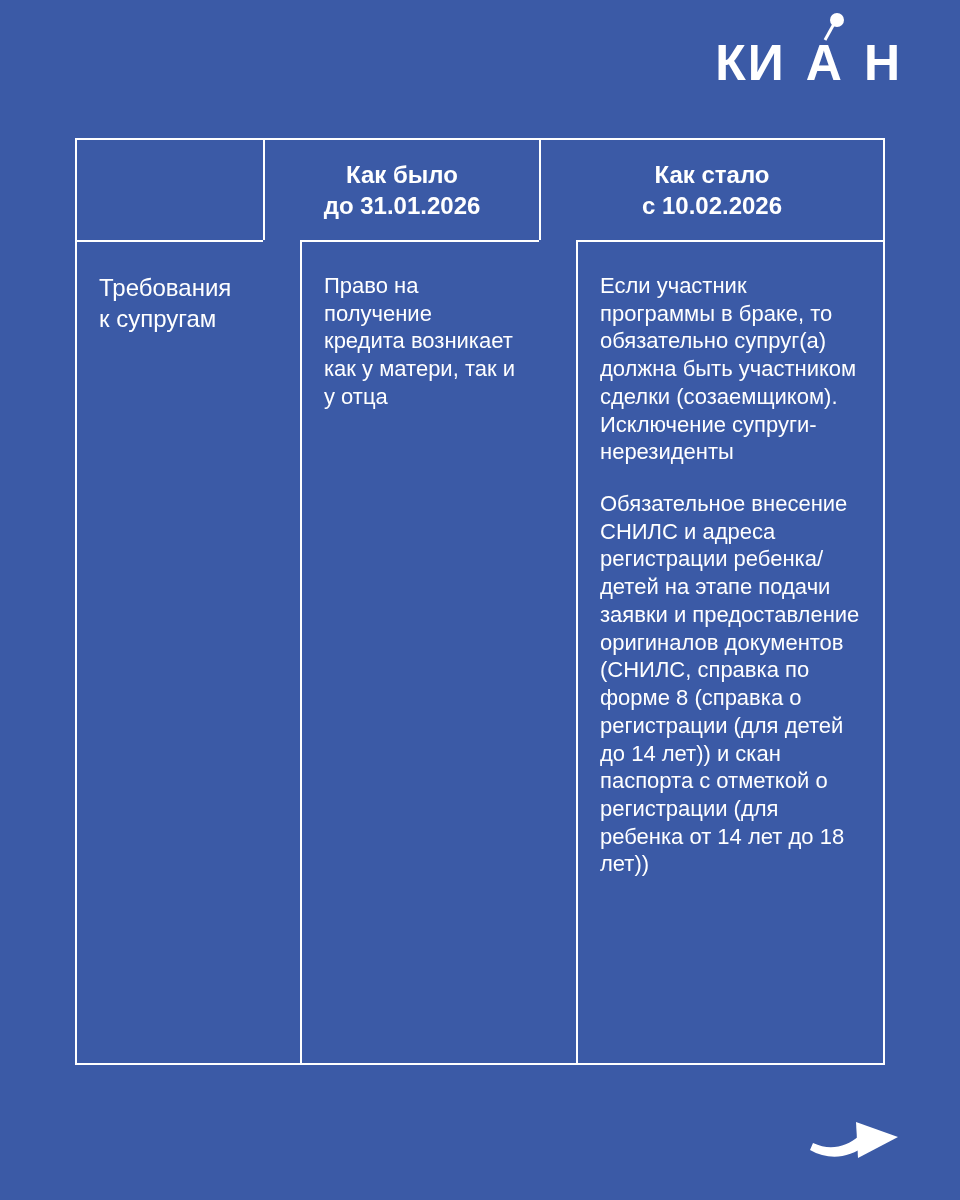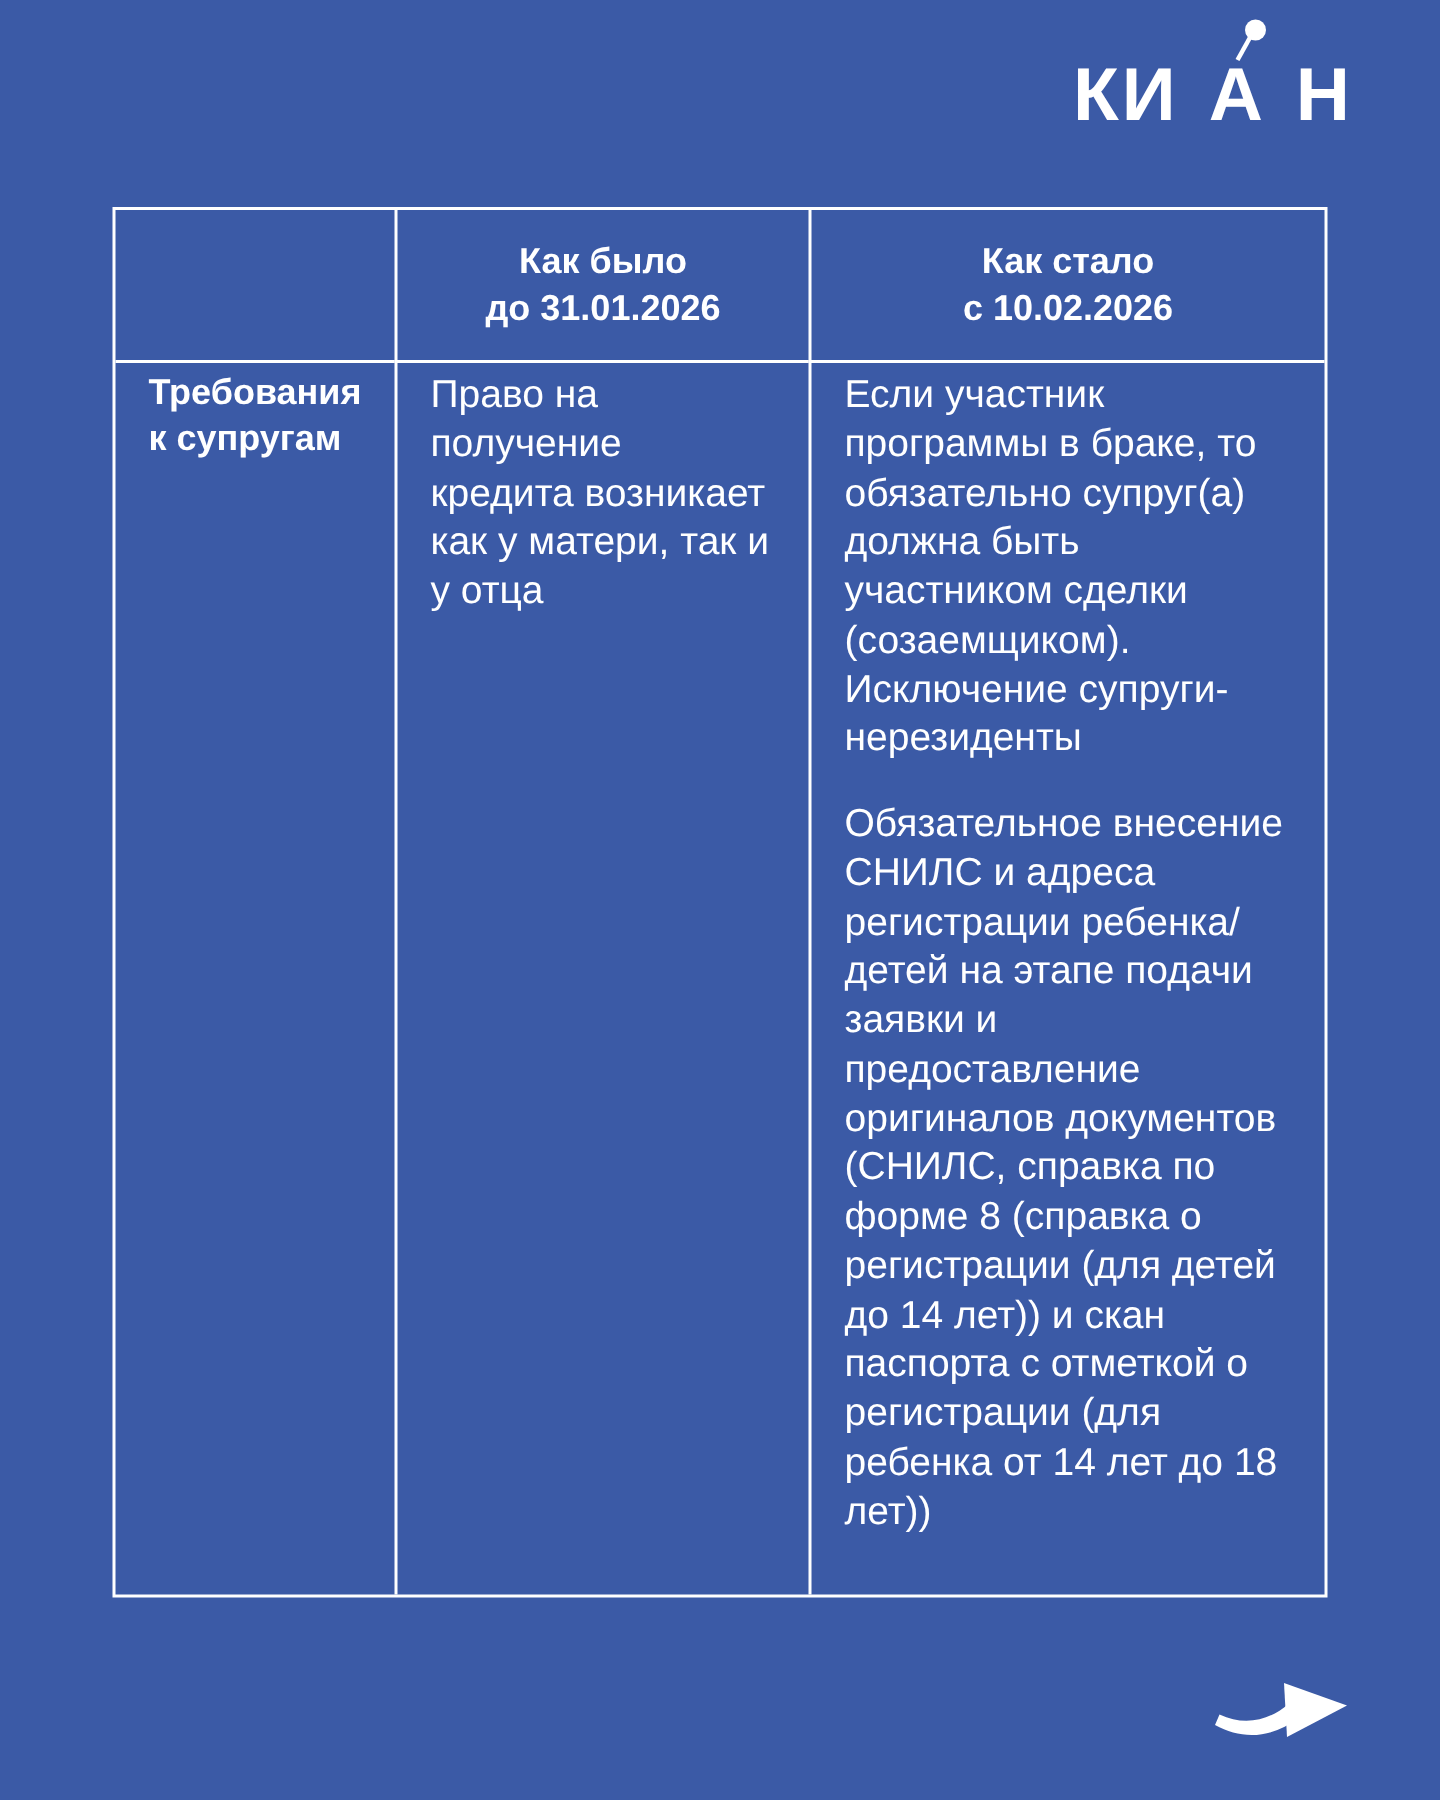--- a/index.html
+++ b/index.html
@@ -41,44 +41,45 @@
     width:810px;
     min-height:927px;
     border:2px solid #ffffff;
     display:grid;
     grid-template-columns:186px 276px 1fr;
     grid-template-rows:100px 1fr;
   }
   .cell {
     border-left:2px solid #ffffff;
     border-top:2px solid #ffffff;
-    padding:4px 22px;
+    padding:30px 22px;
   }
   .cell.first-col { border-left:none; }
   .cell.header-row { border-top:none; }
 
   .header-cell {
     display:flex;
     align-items:center;
     justify-content:center;
     text-align:center;
     font-weight:700;
     font-size:24px;
     line-height:1.3;
     white-space:pre-line;
   }
   .row-label {
-    font-weight:700;
+    font-weight:400;
     font-size:24px;
     line-height:1.3;
     white-space:pre-line;
   }
   .body-cell {
-    font-size:26px;
+    font-size:22px;
     line-height:1.26;
+    margin-left:37px;
   }
   .cell-para + .cell-para { margin-top:24px; }
   .bold { font-weight:400; }
 
   
   .next-arrow {
     position:absolute;
     right:58px;
     bottom:34px;
     width:96px;

